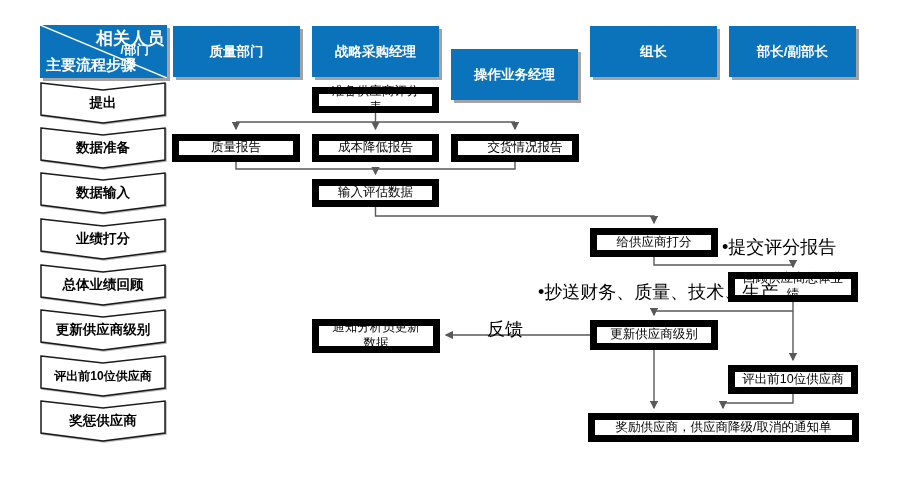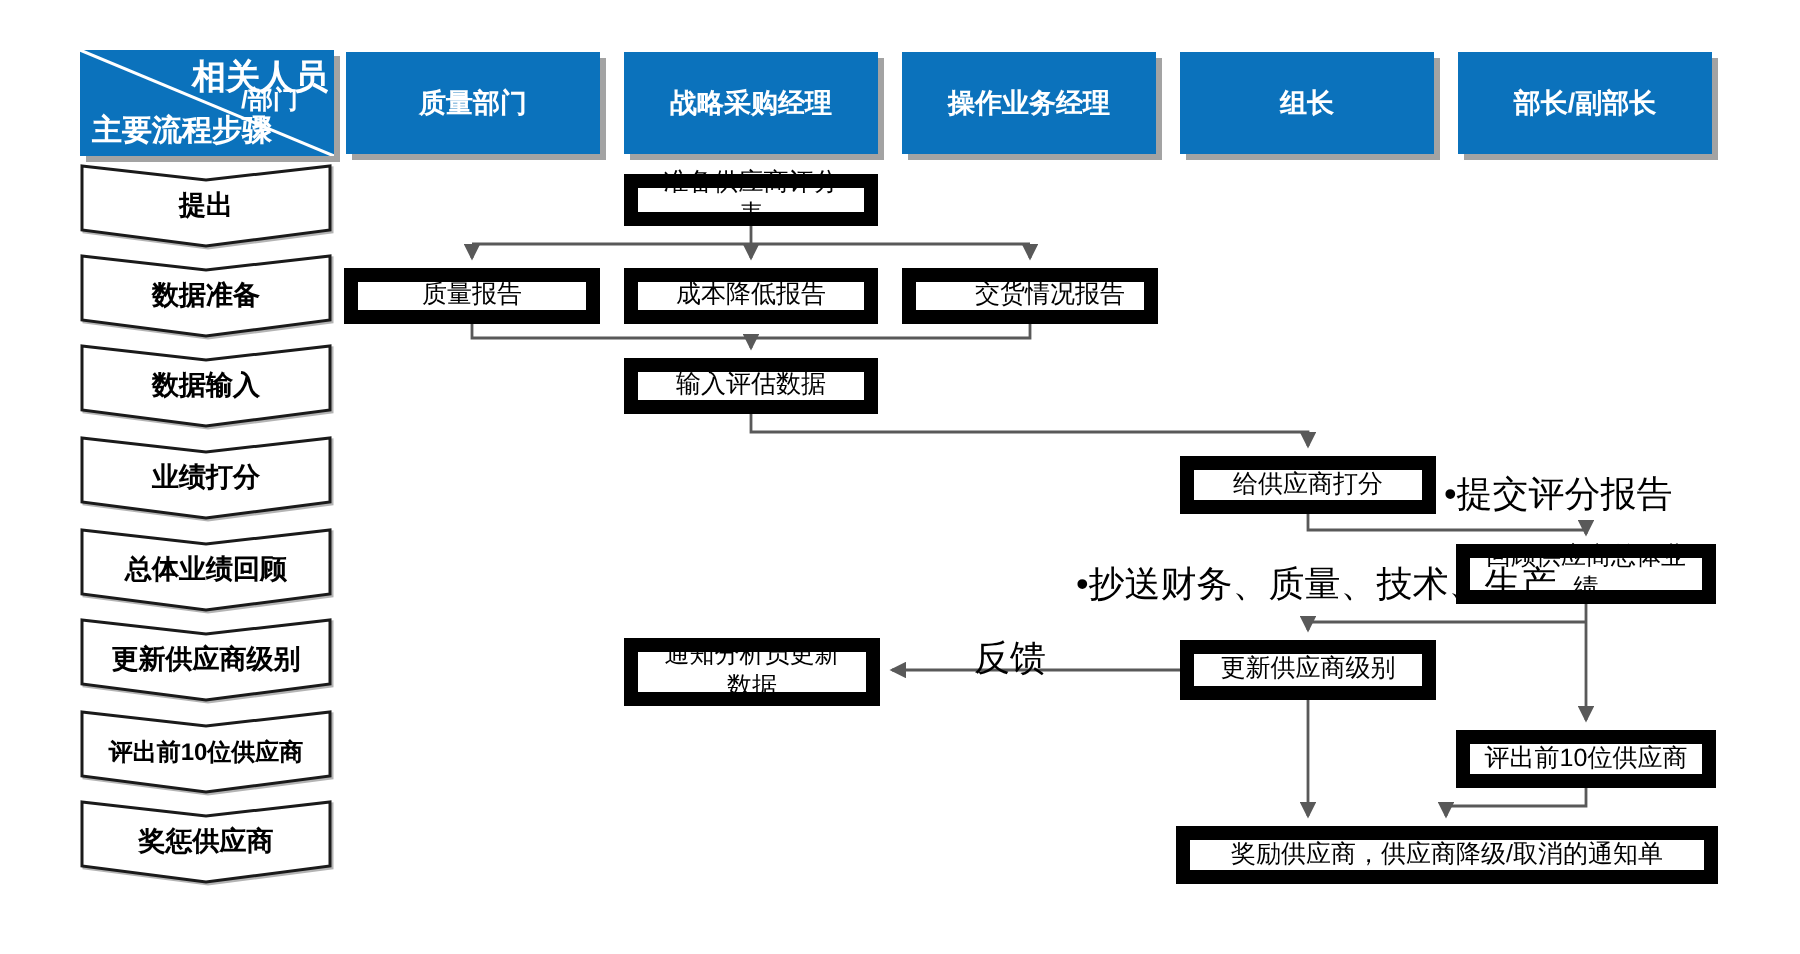--- a/index.html
+++ b/index.html
@@ -78,21 +78,21 @@
       <svg width="127" height="53">
         <line x1="0" y1="0" x2="127" y2="53" stroke="#ffffff" stroke-width="1.5"></line>
       </svg>
       <span class="c1">相关人员</span>
       <span class="c2">/部门</span>
       <span class="c3">主要流程步骤</span>
     </div>
 
     <div class="colhead" style="left:173px;">质量部门</div>
     <div class="colhead" style="left:312px;">战略采购经理</div>
-    <div class="colhead" style="left:451px;">操作业务经理</div>
+    <div class="colhead" style="left:451px;margin-top:23px;">操作业务经理</div>
     <div class="colhead" style="left:590px;">组长</div>
     <div class="colhead" style="left:729px;">部长/副部长</div>
 
     <div class="chev" style="top:82px;">
       <svg width="126" height="42">
           <polygon points="1,1 63,8 125,1 125,33 63,41 1,33" fill="#fff" stroke="#1a1a1a" stroke-width="1.5"></polygon>
         </svg>
       <div class="lbl">提出</div>
     </div>
     <div class="chev" style="top:127px;">

